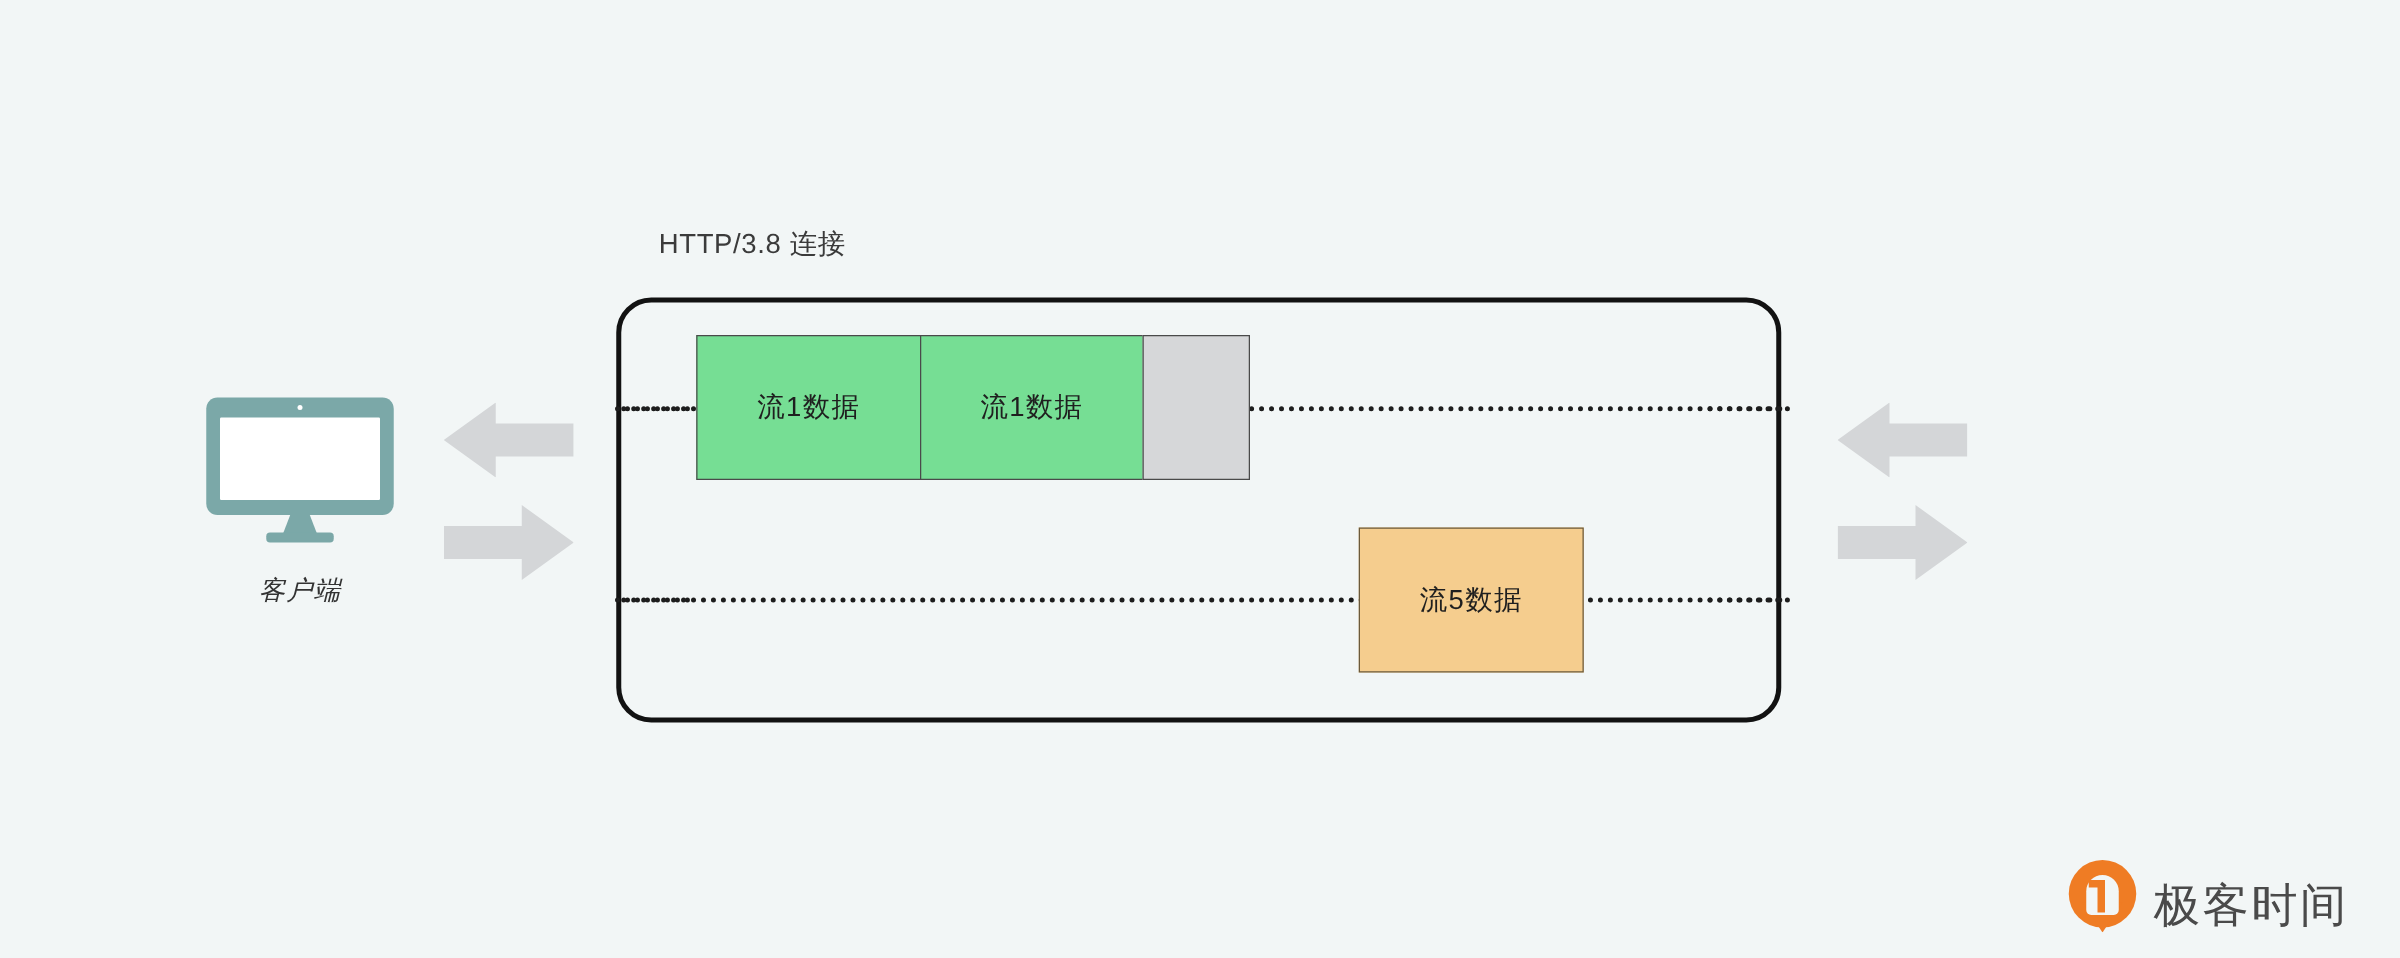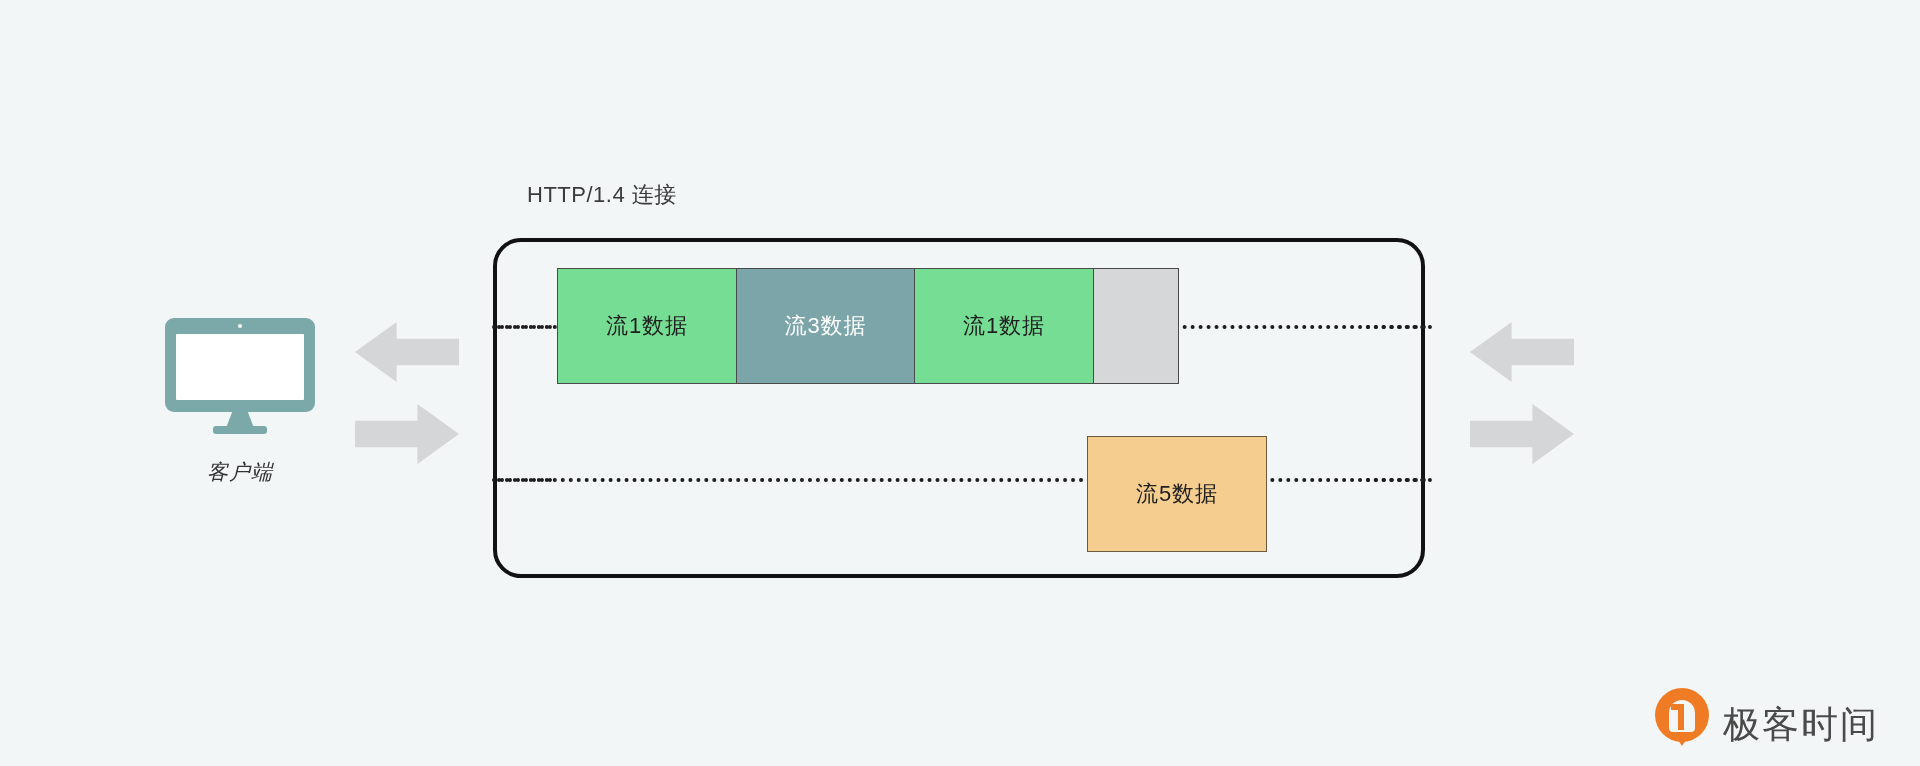--- a/index.html
+++ b/index.html
@@ -106,22 +106,22 @@
     height: 116px;
     border: 1.5px solid #4a4a4a;
     margin-left: -1.5px;
     display: flex; align-items: center; justify-content: center;
     font-size: 22px; letter-spacing: 1px;
   }
   .frame-block:first-child { margin-left: 0; }
 
   
   #lower-row {
-    position: absolute; left: 1087px; top: 436px;
-    height: 136px; display: flex;
+    position: absolute; left: 1087px; top: 412px;
+    height: 136px; display: flex; align-items: center;
   }
   .lower-block {
     height: 116px; border: 1.5px solid #6b5a3c;
     display: flex; align-items: center; justify-content: center;
     font-size: 22px; letter-spacing: 1px;
   }
 
   
   #brand-logo {
     position: absolute; left: 1655px; top: 684px;
@@ -168,33 +168,32 @@
       <div class="monitor-base" style="background: rgb(123, 168, 168);"></div>
     </div>
     <div class="node-label">客户端</div>
   </div>
 
   <div class="arrow-pair" id="arrows-left">
     <div class="arrow arrow-left" style="background: rgb(212, 214, 216);"></div>
     <div class="arrow arrow-right" style="background: rgb(212, 214, 216);"></div>
   </div>
 
-  <div id="connection-title">HTTP/1.4 连接</div>
+  <div id="connection-title">HTTP/3.8 连接</div>
   <div id="connection-box" style="border-color: rgb(18, 18, 18);"></div>
 
   <div class="rail" id="rail-top" style="border-top-color: rgb(29, 29, 29);"></div>
   <div class="rail" id="rail-bottom" style="border-top-color: rgb(29, 29, 29);"></div>
   <div class="rail" id="rail-out-left-top" style="border-top-color: rgb(29, 29, 29);"></div>
   <div class="rail" id="rail-out-right-top" style="border-top-color: rgb(29, 29, 29);"></div>
   <div class="rail" id="rail-out-left-bot" style="border-top-color: rgb(29, 29, 29);"></div>
   <div class="rail" id="rail-out-right-bot" style="border-top-color: rgb(29, 29, 29);"></div>
 
   <div id="frame-strip">
       <div class="frame-block" style="width: 180px; background: rgb(118, 222, 148); color: rgb(31, 31, 31);">流1数据</div>
-      <div class="frame-block" style="width: 180px; background: rgb(123, 165, 168); color: rgb(255, 255, 255);">流3数据</div>
       <div class="frame-block" style="width: 180px; background: rgb(118, 222, 148); color: rgb(31, 31, 31);">流1数据</div>
       <div class="frame-block" style="width: 86px; background: rgb(214, 215, 217); color: rgb(31, 31, 31);"></div>
     </div>
 
   <div id="lower-row">
       <div class="lower-block" style="width: 180px; background: rgb(245, 205, 142); color: rgb(31, 31, 31);">流5数据</div>
     </div>
 
   <div id="brand-logo">
     <div class="logo-mark">

